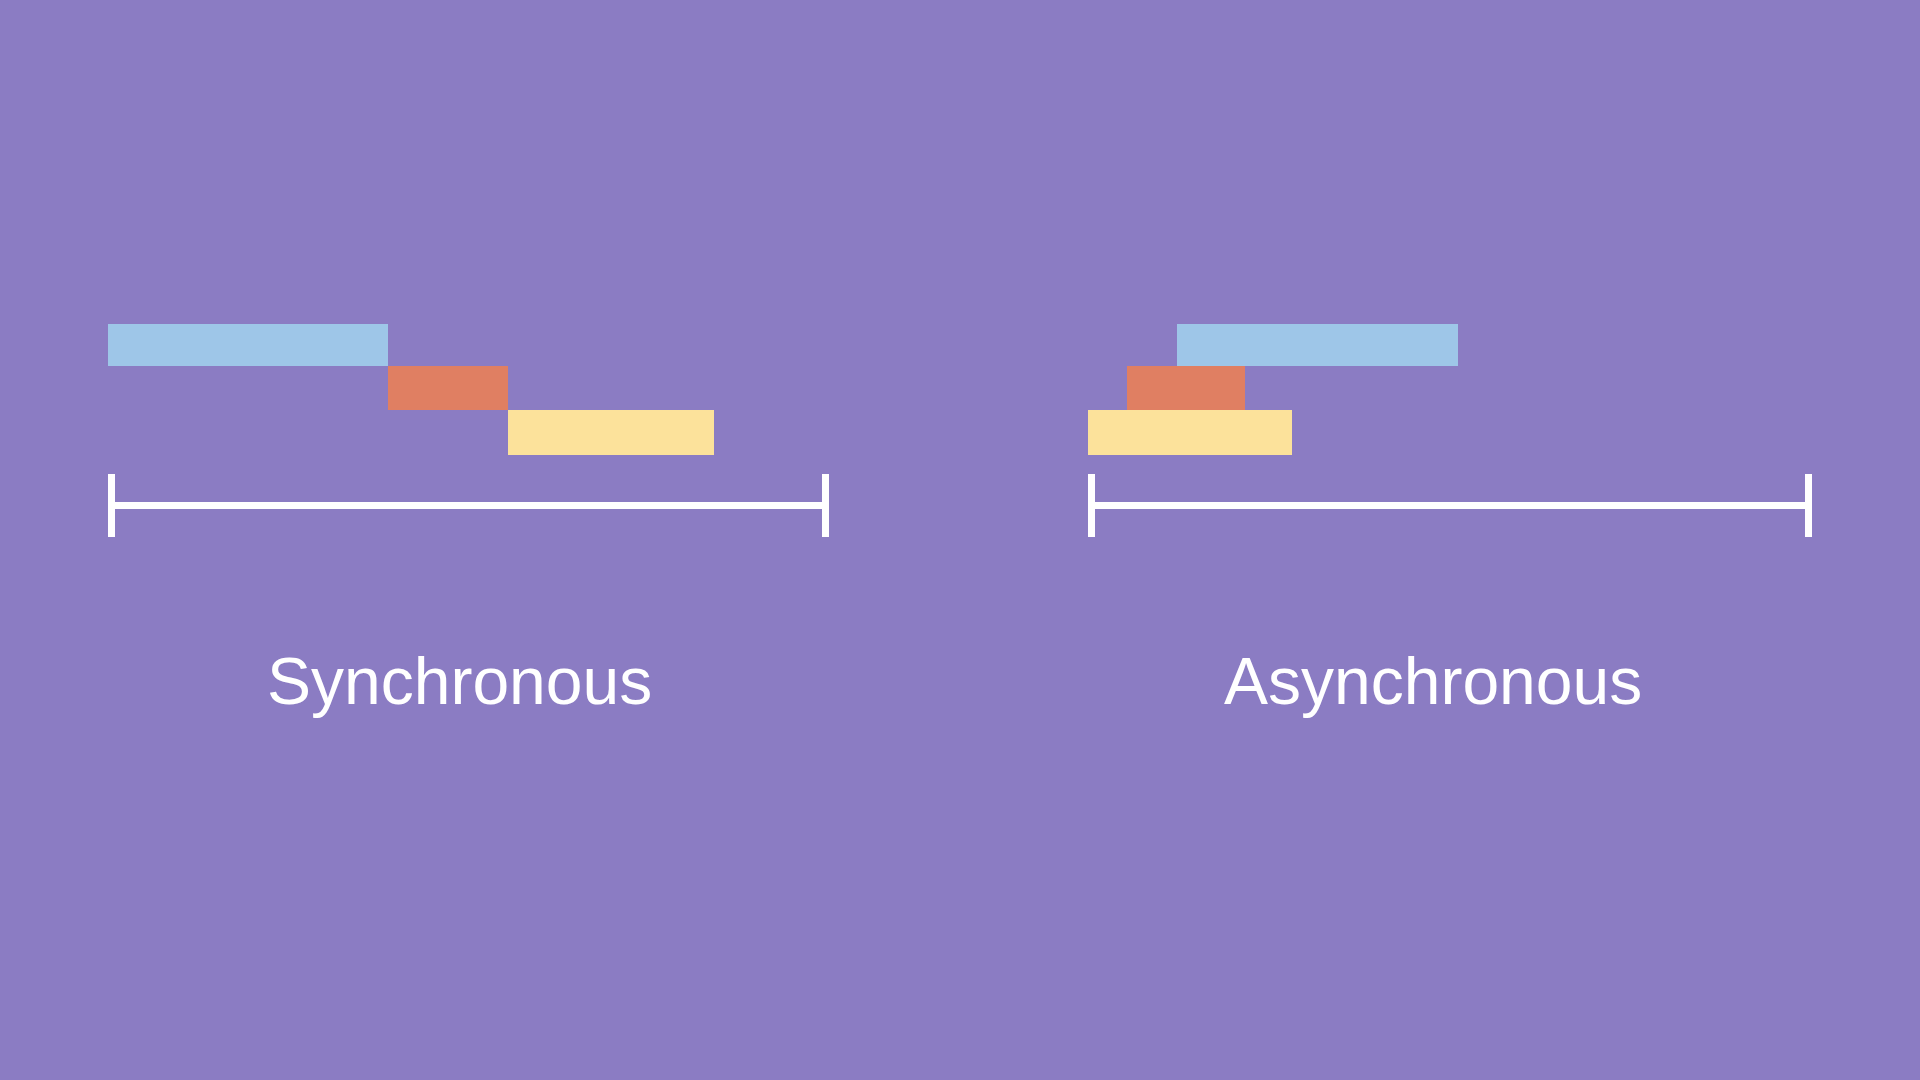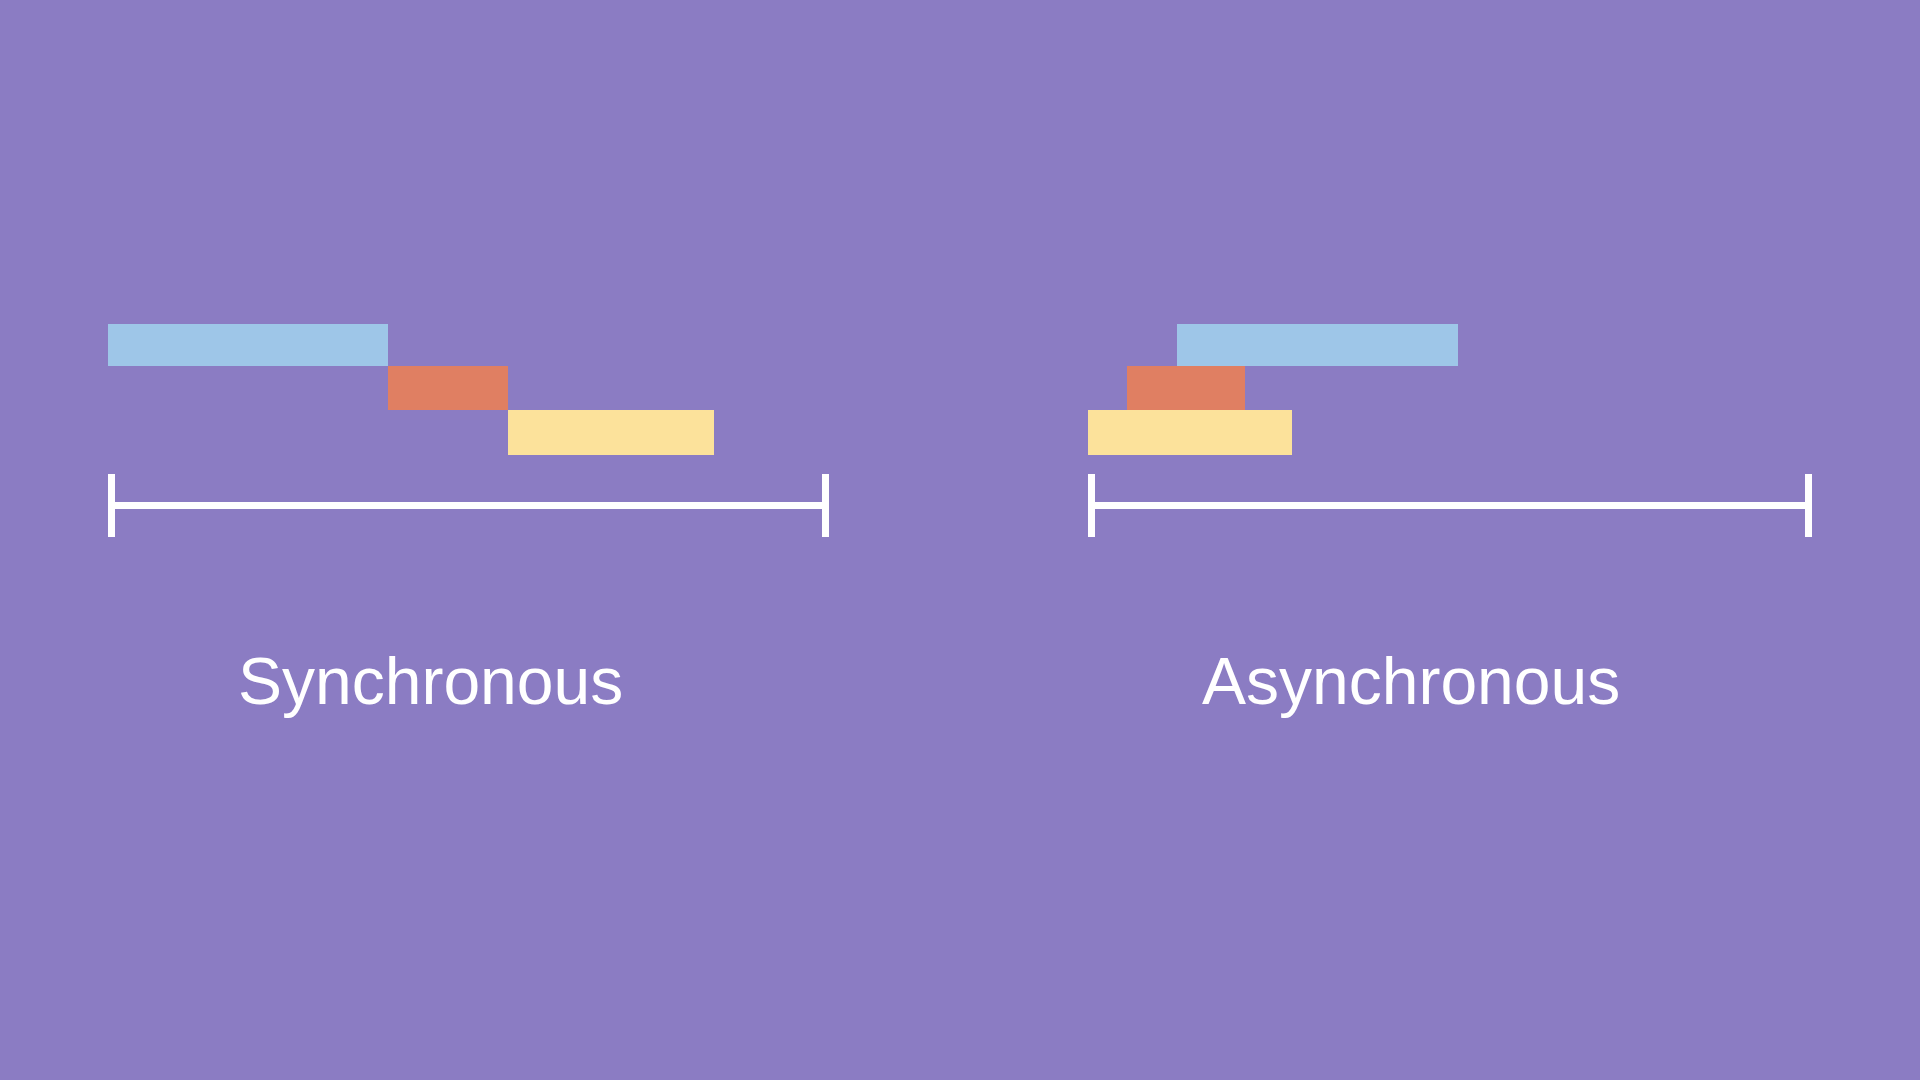--- a/index.html
+++ b/index.html
@@ -60,20 +60,21 @@
 
   
   .caption {
     position: absolute;
     color: #ffffff;
     font-size: 66px;
     font-weight: 400;
     line-height: 1;
     white-space: nowrap;
     letter-spacing: 0px;
+    margin-left: 29px;
   }
 </style>
 </head>
 <body>
 
 <div id="stage" style="background: rgb(139, 124, 195);">
 
   <div class="panel" id="panel-sync">
 
     <div>
@@ -98,16 +99,16 @@
       <div class="bar" style="left: 197px; top: 366px; width: 118px; height: 44px; background: rgb(224, 127, 98);"></div>
       <div class="bar" style="left: 158px; top: 410px; width: 204px; height: 45px; background: rgb(252, 226, 155);"></div>
     </div>
 
     <div class="timeline" style="left: 158px; top: 474px; width: 724px; height: 63px;">
       <div class="cap cap-start" style="background: rgb(255, 255, 255);"></div>
       <div class="rule" style="background: rgb(255, 255, 255);"></div>
       <div class="cap cap-end" style="background: rgb(255, 255, 255);"></div>
     </div>
 
-    <div class="caption" style="left: 272px; top: 648px; color: rgb(255, 255, 255);">Asynchronous</div>
+    <div class="caption" style="left: 265px; top: 648px; color: rgb(255, 255, 255);">Asynchronous</div>
   </div>
 
 </div>
 
 </body></html>

